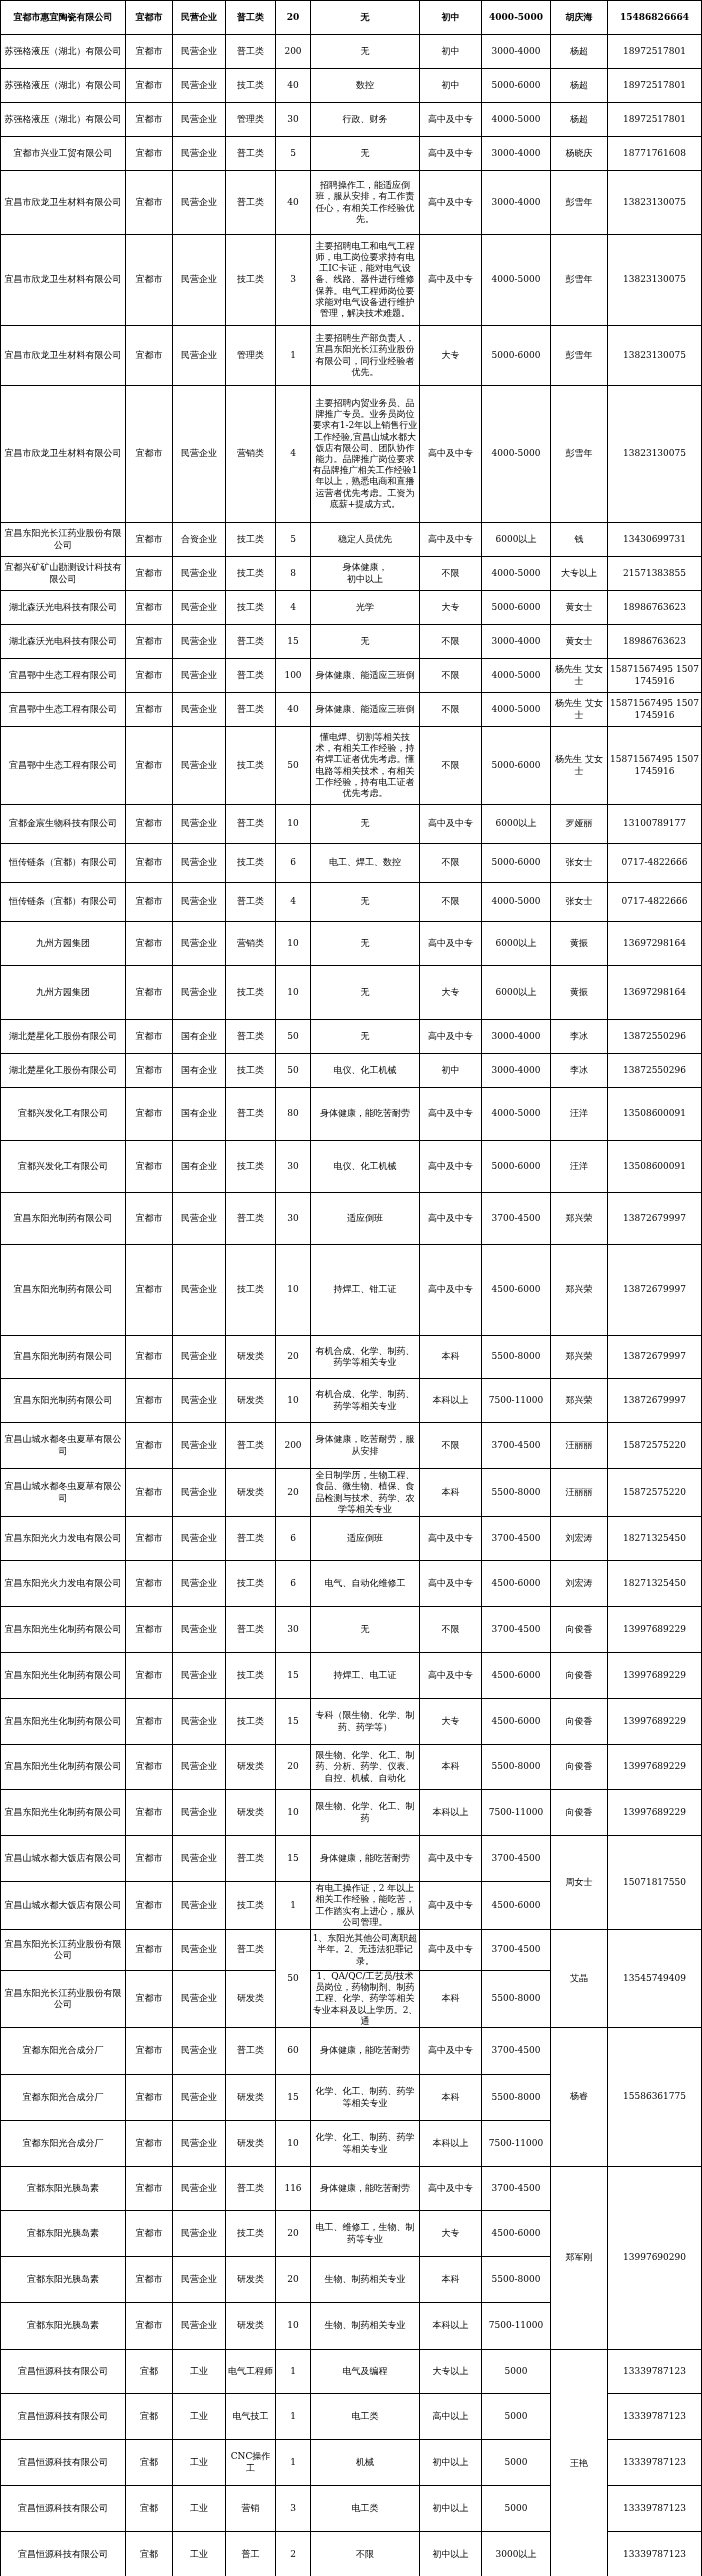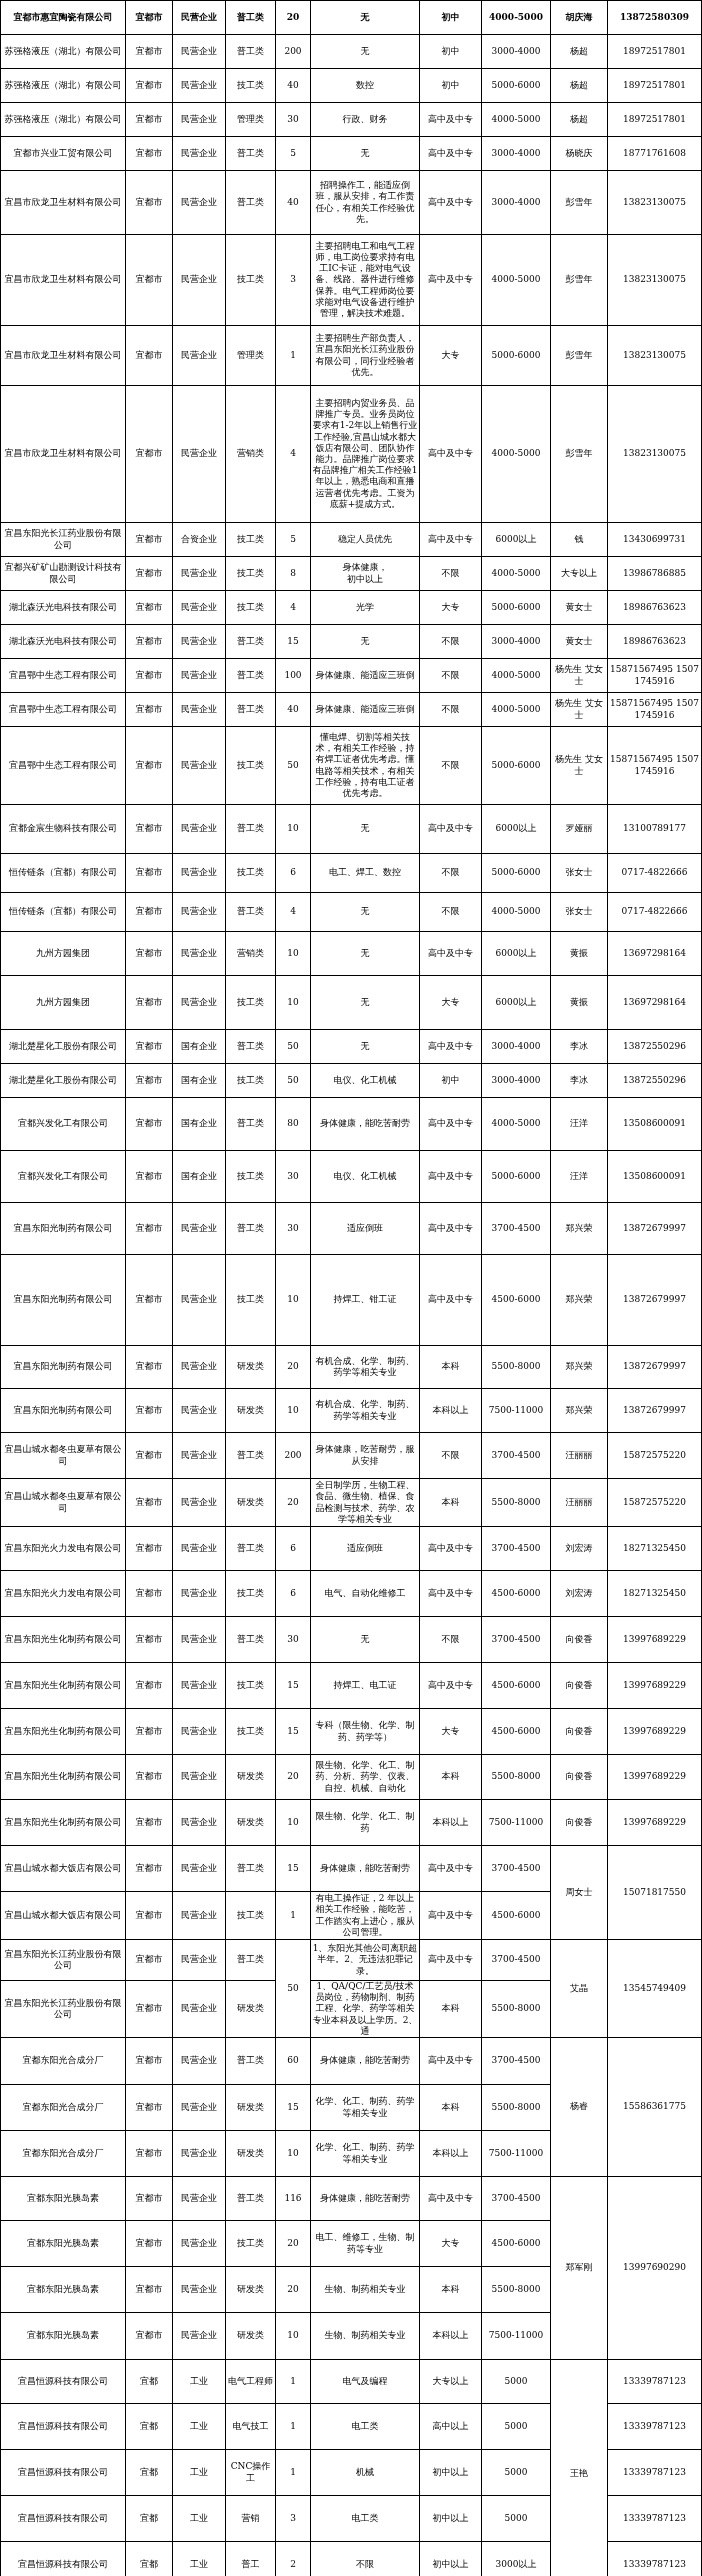--- a/index.html
+++ b/index.html
@@ -46,21 +46,21 @@
         <tr style="height: 34px; font-weight: bold;">
           <td>宜都市惠宜陶瓷有限公司</td>
           <td>宜都市</td>
           <td>民营企业</td>
           <td>普工类</td>
           <td>20</td>
           <td>无</td>
           <td>初中</td>
           <td>4000-5000</td>
           <td>胡庆海</td>
-          <td>13872580309</td>
+          <td>15486826664</td>
         </tr>
         <tr style="height: 34px;">
           <td>苏强格液压（湖北）有限公司</td>
           <td>宜都市</td>
           <td>民营企业</td>
           <td>普工类</td>
           <td>200</td>
           <td>无</td>
           <td>初中</td>
           <td>3000-4000</td>
@@ -167,21 +167,21 @@
           <td>宜都兴矿矿山勘测设计科技有限公司</td>
           <td>宜都市</td>
           <td>民营企业</td>
           <td>技工类</td>
           <td>8</td>
           <td>身体健康，
 初中以上</td>
           <td>不限</td>
           <td>4000-5000</td>
           <td>大专以上</td>
-          <td>13986786885</td>
+          <td>21571383855</td>
         </tr>
         <tr style="height: 34px;">
           <td>湖北森沃光电科技有限公司</td>
           <td>宜都市</td>
           <td>民营企业</td>
           <td>技工类</td>
           <td>4</td>
           <td>光学</td>
           <td>大专</td>
           <td>5000-6000</td>
@@ -229,21 +229,21 @@
           <td>宜都市</td>
           <td>民营企业</td>
           <td>技工类</td>
           <td>50</td>
           <td>懂电焊、切割等相关技术，有相关工作经验，持有焊工证者优先考虑。懂电路等相关技术，有相关工作经验，持有电工证者优先考虑。</td>
           <td>不限</td>
           <td>5000-6000</td>
           <td>杨先生 艾女士</td>
           <td>15871567495 15071745916</td>
         </tr>
-        <tr style="height: 49px;">
+        <tr style="height: 39px;">
           <td>宜都金宸生物科技有限公司</td>
           <td>宜都市</td>
           <td>民营企业</td>
           <td>普工类</td>
           <td>10</td>
           <td>无</td>
           <td>高中及中专</td>
           <td>6000以上</td>
           <td>罗娅丽</td>
           <td>13100789177</td>

